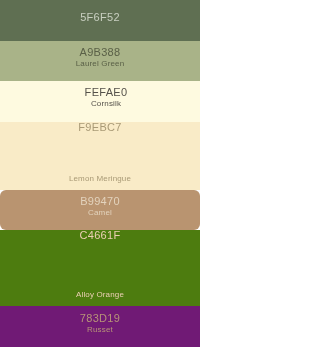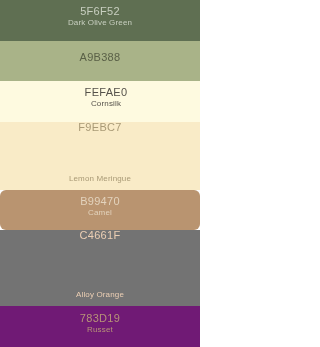--- a/index.html
+++ b/index.html
@@ -44,43 +44,43 @@
     white-space: nowrap;
   }
 </style>
 </head>
 <body>
 
 <div class="palette">
 
   <div class="swatch" style="background-color: rgb(95, 111, 82); color: rgb(200, 207, 192);">
     <span class="swatch-hex">5F6F52</span>
-    <span class="swatch-name">Dark Olive Green</span>
   </div>
 
   <div class="swatch" style="background-color: rgb(169, 179, 136); color: rgb(90, 96, 71);">
     <span class="swatch-hex">A9B388</span>
+    <span class="swatch-name">Laurel Green</span>
   </div>
 
   <div class="swatch" style="background-color: rgb(254, 250, 224); color: rgb(85, 81, 74); padding-left: 12px;">
     <span class="swatch-hex">FEFAE0</span>
     <span class="swatch-name">Cornsilk</span>
   </div>
 
   <div class="swatch" style="background-color: rgb(249, 235, 199); color: rgb(169, 154, 118); gap: 40px;">
     <span class="swatch-hex">F9EBC7</span>
     <span class="swatch-name">Lemon Meringue</span>
   </div>
 
   <div class="swatch" style="background-color: rgb(185, 148, 112); color: rgb(227, 211, 189); border-radius: 6px;">
     <span class="swatch-hex">B99470</span>
     <span class="swatch-name">Camel</span>
   </div>
 
-  <div class="swatch" style="background-color: #737373; color: rgb(236, 207, 180); gap: 48px;">
+  <div class="swatch" style="background-color: #4d7c0f; color: rgb(236, 207, 180); gap: 48px;">
     <span class="swatch-hex">C4661F</span>
     <span class="swatch-name">Alloy Orange</span>
   </div>
 
   <div class="swatch" style="background-color: #701a75; color: rgb(183, 147, 120);">
     <span class="swatch-hex">783D19</span>
     <span class="swatch-name">Russet</span>
   </div>
 
 </div>

